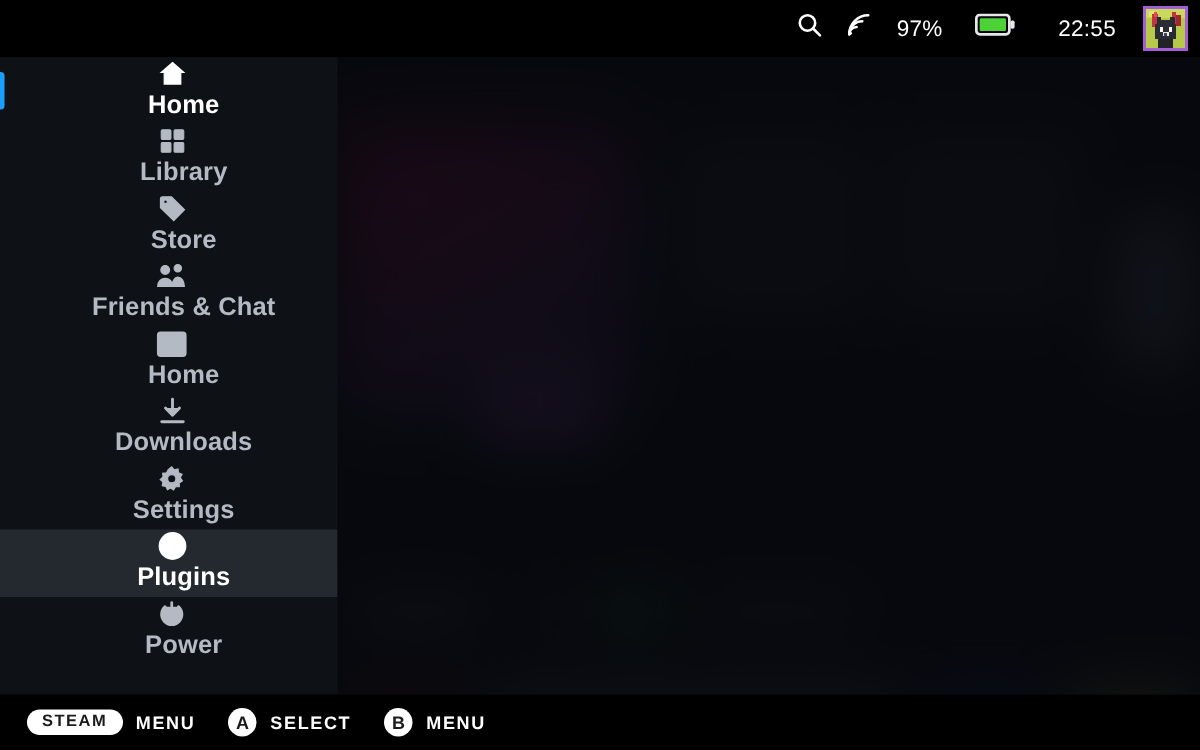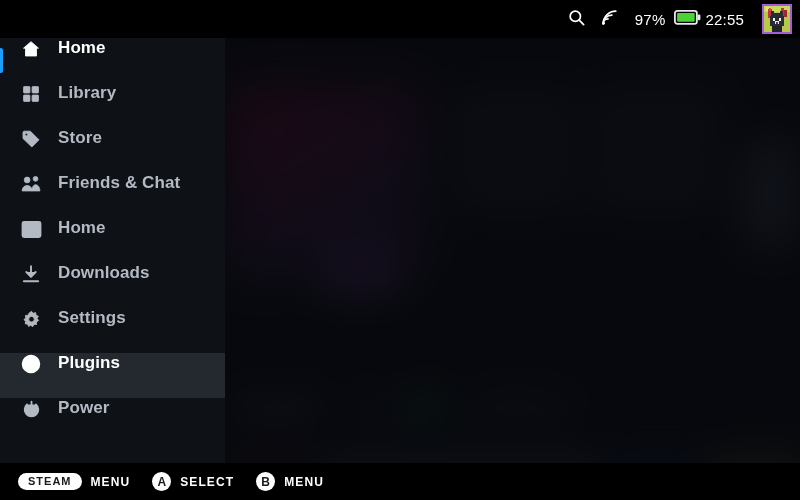--- a/index.html
+++ b/index.html
@@ -64,22 +64,22 @@
     align-items: center;
     margin-left: 14px;
     color: #ffffff;
   }
   .status-text {
     font-size: 15px;
     font-weight: 400;
     color: #ffffff;
     letter-spacing: 0.2px;
   }
-  #battery-group { margin-left: 16px; display: flex; align-items: center; gap: 9px; }
-  #clock { margin-left: 4px; }
+  #battery-group { margin-left: 16px; display: flex; align-items: center; gap: 22px; }
+  #clock { margin-left: 28px; }
   #avatar-wrap {
     margin-left: 18px;
     width: 30px; height: 30px;
     border: 2px solid #a35dd9;
     box-sizing: border-box;
     display: flex; align-items: center; justify-content: center;
     background: #000;
   }
   #avatar-img {
     width: 26px; height: 26px;
@@ -90,23 +90,25 @@
   #sidebar {
     position: absolute;
     left: 0; top: 38px;
     width: 225px; height: 425px;
     background: #0e1116;
     overflow: hidden;
   }
   .nav-item {
     position: relative;
     display: flex;
+    align-items: center;
     height: 45px;
     padding-left: 20px;
     box-sizing: border-box;
+    flex-direction: column;
   }
   .nav-item.selected {
     background: #24282f;
   }
   .nav-accent {
     position: absolute;
     left: -2px; top: 10px;
     width: 5px; height: 25px;
     border-radius: 3px;
     background: #1a9fff;

